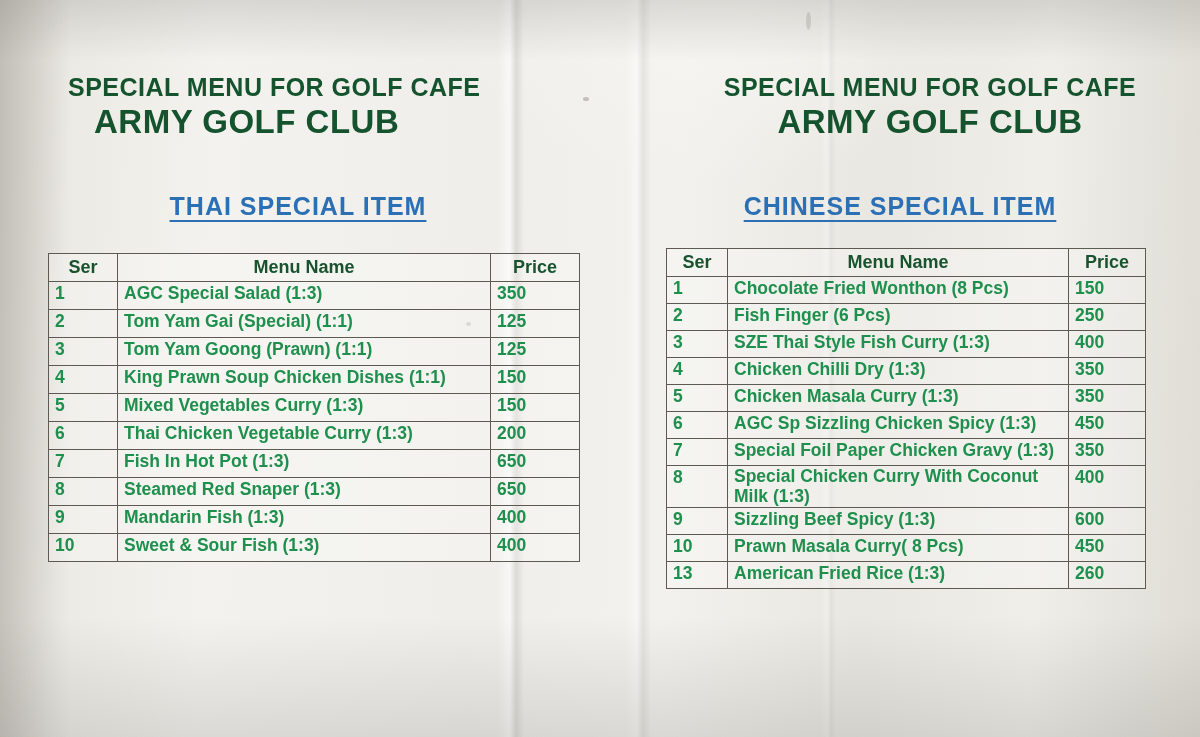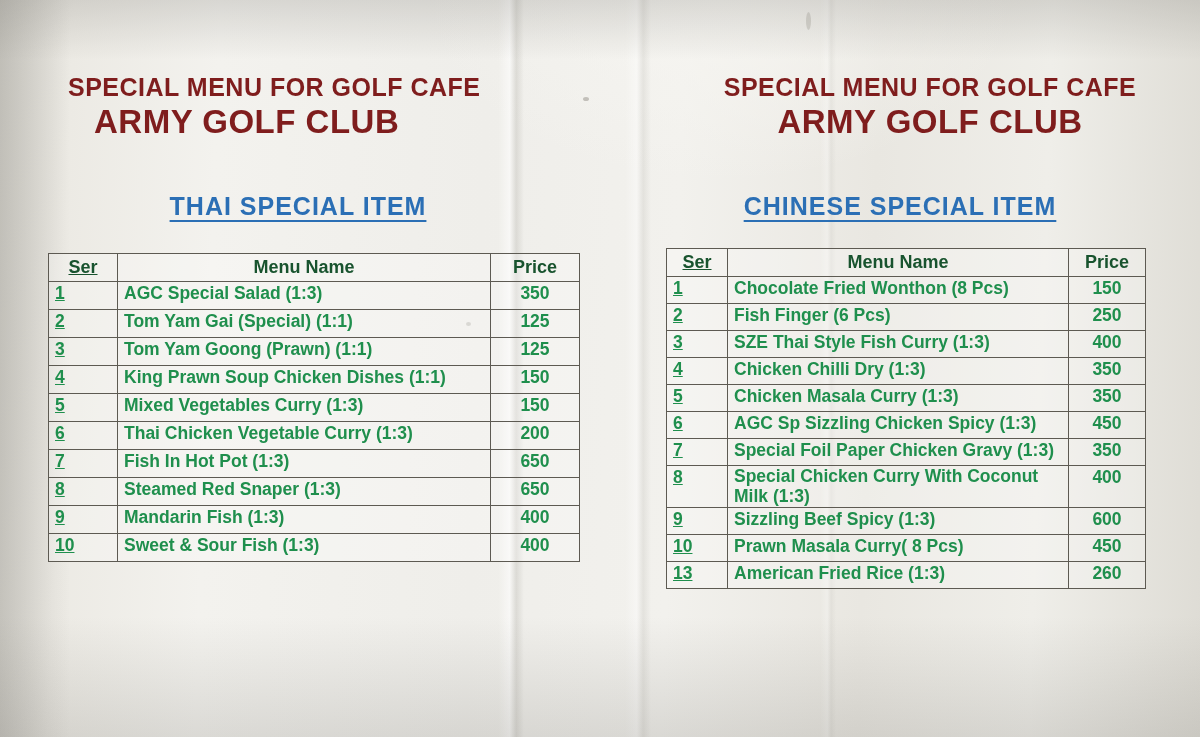--- a/index.html
+++ b/index.html
@@ -61,21 +61,21 @@
 
   
   .panel {
     position: absolute;
     top: 0;
   }
   .panel.left  { left: 40px;  width: 560px; }
   .panel.right { left: 660px; width: 540px; }
 
   .title-block {
-    color: #7f1d1d;
+    color: #14532d;
     font-weight: bold;
     letter-spacing: .5px;
     text-align: center;
   }
   .title-line1 {
     font-size: 25px;
     line-height: 1.05;
   }
   .title-line2 {
     font-size: 33px;
@@ -108,22 +108,22 @@
     white-space: nowrap;
     overflow: hidden;
   }
   table.menu th {
     color: #18532e;
     font-weight: bold;
     text-align: center;
     font-size: 18px;
     padding: 3px 6px;
   }
-  th.col-ser, td.col-ser { width: 52px; text-align: left; text-decoration: underline; }
-  th.col-price, td.col-price { width: 74px; text-align: center; }
+  th.col-ser, td.col-ser { width: 52px; text-align: left; }
+  th.col-price, td.col-price { width: 74px; text-align: left; }
   td.col-name { text-align: left; }
 
   .panel.left  table.menu td { height: 25px; }
   .panel.left  th.col-ser,  .panel.left td.col-ser  { width: 56px; }
   .panel.left  th.col-price,.panel.left td.col-price{ width: 76px; }
 
   .panel.right table.menu td { height: 24px; }
   .panel.right th.col-ser,  .panel.right td.col-ser  { width: 48px; }
   .panel.right th.col-price,.panel.right td.col-price{ width: 64px; }
 

